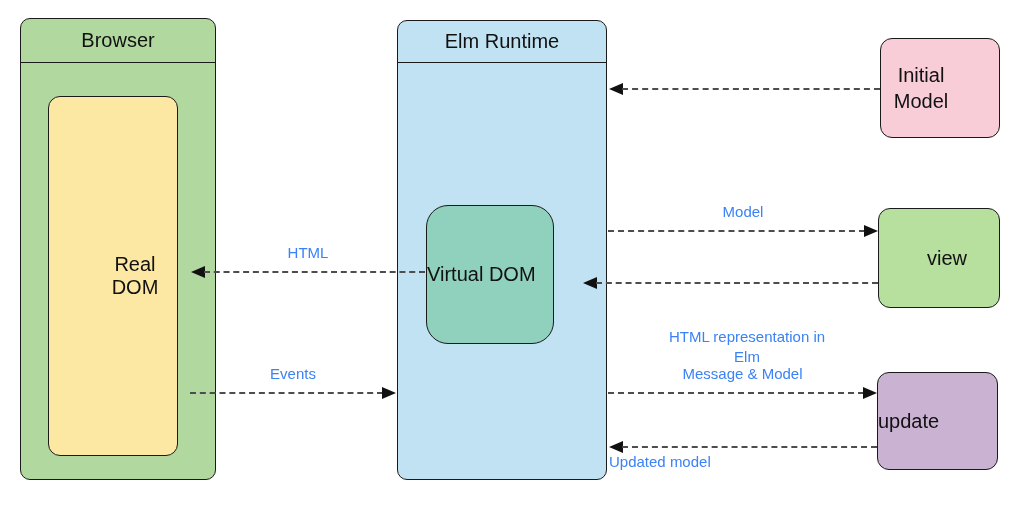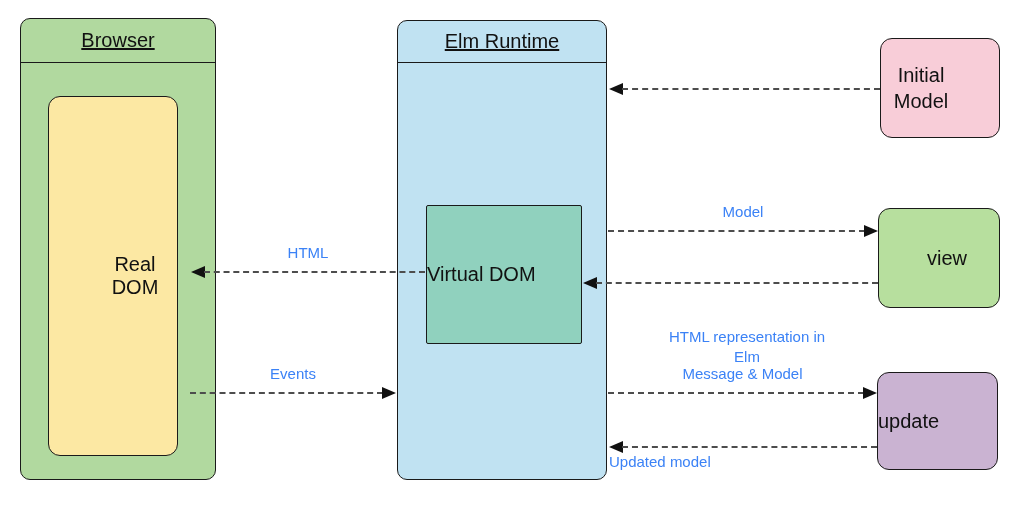--- a/index.html
+++ b/index.html
@@ -2,40 +2,40 @@
 <html style="--browser-fill: #b1d99f; --real-dom-fill: #fce8a3; --elm-runtime-fill: #c0e2f2; --virtual-dom-fill: #90d1be; --initial-model-fill: #f8cdd8; --view-fill: #b7df9e; --update-fill: #cab3d2; --border: #1a1a1a; --arrow: #4d4d4d;"><head>
 <meta charset="utf-8">
 <style>
   html,body { margin:0; padding:0; background:#fff; }
   #canvas {
     position:relative; width:1020px; height:505px; background:#fff;
     font-family:"Liberation Sans", sans-serif; color:#111; overflow:hidden;
   }
   .panel {
     position:absolute; box-sizing:border-box;
-    border:1.5px solid var(--border); border-radius:10px;text-decoration:underline;
+    border:1.5px solid var(--border); border-radius:10px;
   }
   .panel-header {
     box-sizing:border-box; width:100%;
     border-bottom:1.5px solid var(--border);
     display:flex; align-items:center; justify-content:center;
     font-size:20px;
   }
   .node {
     position:absolute; box-sizing:border-box;
     border:1.5px solid var(--border);
     display:flex; align-items:center; justify-content:flex-start;
     font-size:20px; text-align:center;
   }
   #browser { left:20px; top:18px; width:196px; height:462px; background:var(--browser-fill); }
   #browser .panel-header { height:44px; }
   #real-dom { left:27px; top:77px; width:130px; height:360px; background:var(--real-dom-fill); border-radius:12px;padding-left:44px; }
   #elm-runtime { left:397px; top:20px; width:210px; height:460px; background:var(--elm-runtime-fill); }
   #elm-runtime .panel-header { height:42px; }
-  #virtual-dom { left:28px; top:184px; width:156px; height:139px; background:var(--virtual-dom-fill); border-radius:2px; }
+  #virtual-dom { left:28px; top:184px; width:128px; height:139px; background:var(--virtual-dom-fill); border-radius:22px; }
   #initial-model { left:880px; top:38px; width:120px; height:100px; background:var(--initial-model-fill); border-radius:12px; }
   #initial-model .node-label { width:80px; line-height:1.3; }
   #view-node { left:878px; top:208px; width:122px; height:100px; background:var(--view-fill); border-radius:12px;padding-left:48px; }
   #update-node { left:877px; top:372px; width:121px; height:98px; background:var(--update-fill); border-radius:12px; }
 
   .arrow { position:absolute; height:0; }
   .arrow .line { position:absolute; top:-1px; border-top:2px dashed var(--arrow); }
   .line-headleft { left:13px; right:0; }
   .line-headright { left:0; right:13px; }
   .head { position:absolute; width:0; height:0; top:-6px;

